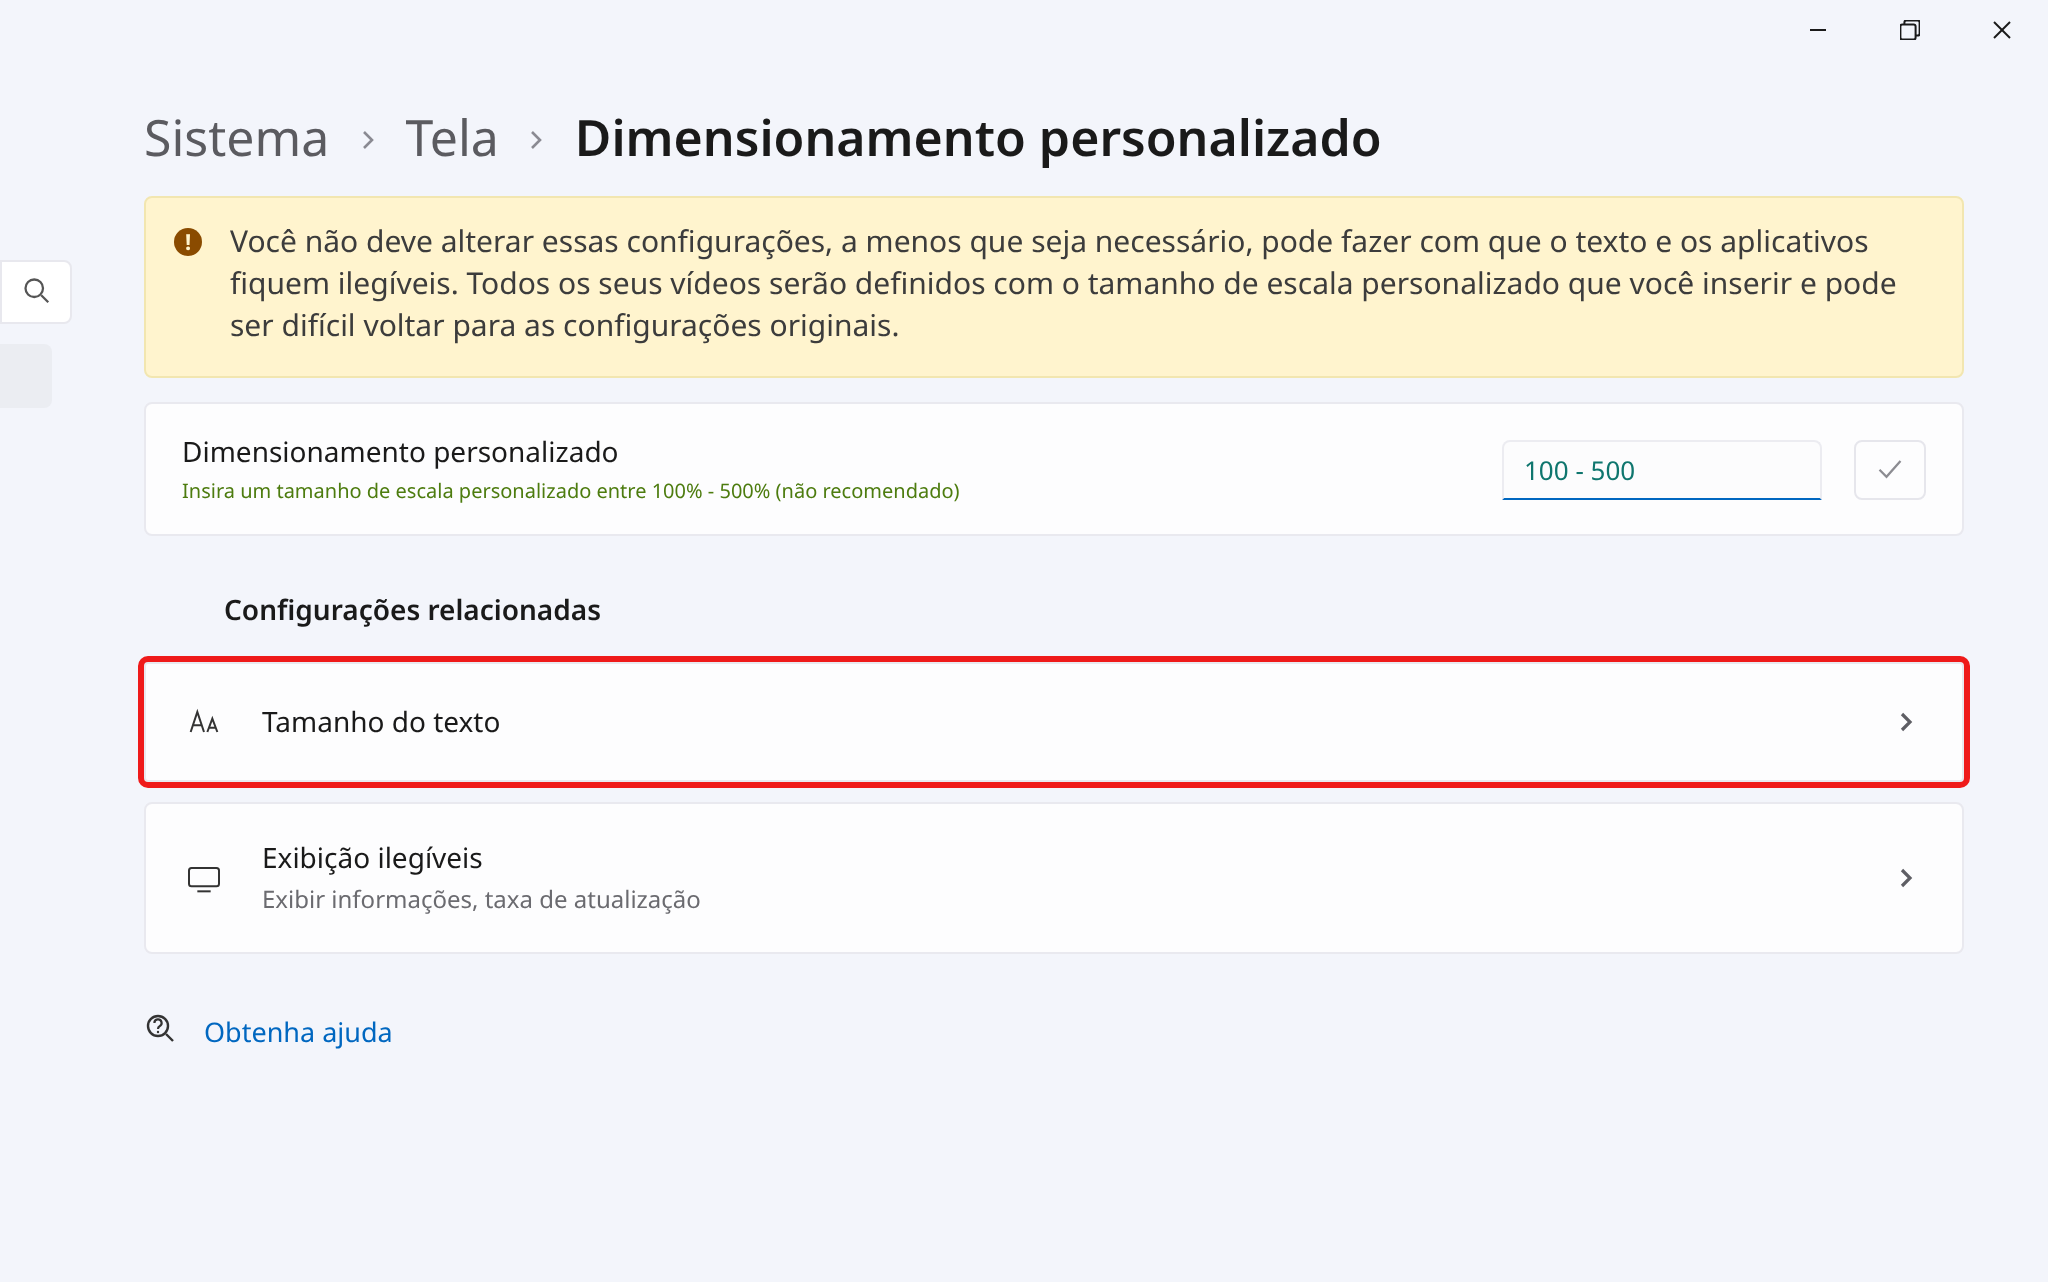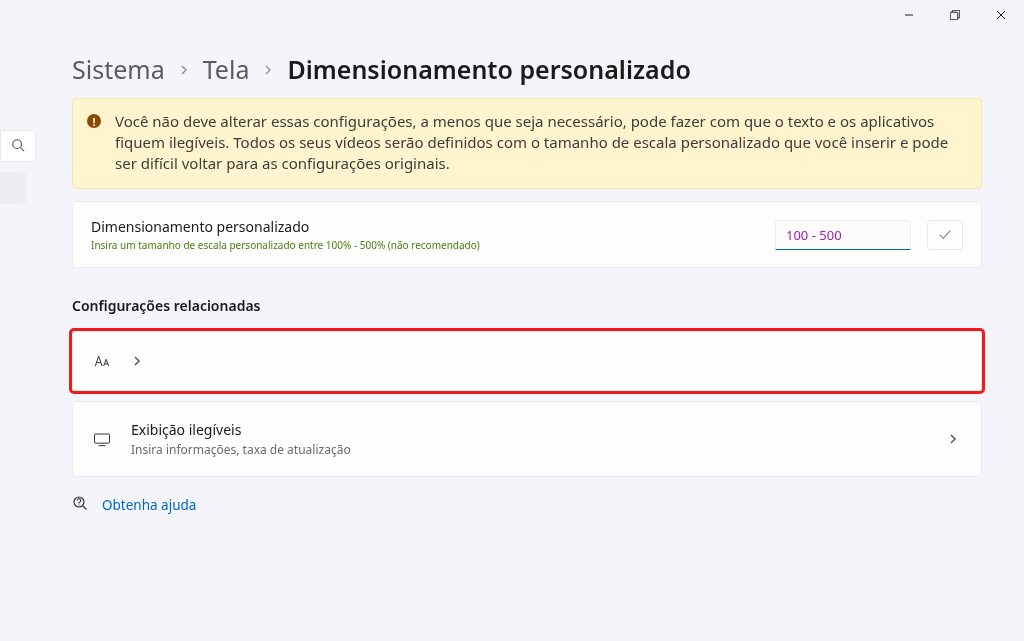--- a/index.html
+++ b/index.html
@@ -99,43 +99,43 @@
   .scale-left .title {
     font-size: 14px; color: #1a1a1a; margin-bottom:2px;
   }
   .scale-left .sub {
     font-size: 10px; color: #4d7c0f;
   }
   .scale-right {
     display: flex; align-items: center; gap: 16px;
   }
   .scale-input {
-    width: 136px; height: 30px;
+    width: 160px; height: 30px;
     border: none;
     border-bottom: 1.5px solid #0067c0;
     background: #fcfcfd;
-    font-size: 13px; color: #a21caf;
+    font-size: 13px; color: #0f766e;
     display: flex; align-items: center; padding: 0 10px;
     border-top: 1px solid #ececf1;
     border-left: 1px solid #ececf1;
     border-right: 1px solid #ececf1;
     border-radius: 4px 4px 0 0;
   }
   .commit-btn {
     width: 36px; height: 30px;
     border: 1px solid #e6e6ec;
     border-radius: 4px;
     display:flex; align-items:center; justify-content:center;
   }
   .commit-btn svg { width: 14px; height: 14px; stroke:#8c8c92; stroke-width:1.3; fill:none; }
 
   
   .section-header {
     font-size: 14px; font-weight: 600; color:#1a1a1a;
-    margin-top: 28px; margin-bottom: 16px;
+    margin-top: 28px; margin-bottom: 16px; margin-left: 40px;
   }
 
   
   .nav-card {
     padding: 18px 22px 18px 18px;
     display:flex; align-items:center; gap: 18px;
     position: relative;
   }
   .nav-card.highlighted {
     outline: 3px solid #ef1a1a;
@@ -148,21 +148,21 @@
   .nav-card .icon-slot svg { width: 20px; height: 20px; stroke:#333; stroke-width:1.2; fill:none; }
   .nav-card .labels { flex: 1; }
   .nav-card .lbl-title { font-size: 14px; color:#1a1a1a; }
   .nav-card .lbl-sub { font-size: 12px; color:#6b6b70; margin-top:2px; }
   .nav-card .chev { color:#5e5e64; }
   .nav-card .chev svg { width:12px; height:12px; stroke:#5e5e64; stroke-width:1.6; fill:none; }
 
   
   .help-row {
     display:flex; align-items:center; gap: 14px;
-    margin-top: 17px;
+    margin-top: 28px;
   }
   .help-row .hicon svg { width:16px; height:16px;}
   .help-link { font-size: 13.5px; color:#0067c0; }
 </style>
 </head>
 <body>
 
 <div class="window-controls">
   <div class="wc-btn">
     <svg viewBox="0 0 10 10">
@@ -237,37 +237,40 @@
 
   <div class="section-header">Configurações relacionadas</div>
 
   <div class="card nav-card highlighted">
     <div class="icon-slot">
       <svg viewBox="0 0 24 24">
           <path d="M4 18 L8 6 L12 18 M5.5 14 H10.5"></path>
           <path d="M14 18 L17 10 L20 18 M15 15.5 H19"></path>
         </svg>
     </div>
+    <div class="labels">
+      <div class="lbl-title">Tamanho do texto</div>
+    </div>
     <div class="chev">
       <svg viewBox="0 0 12 12">
           <polyline points="4,2 8,6 4,10"></polyline>
         </svg>
     </div>
   </div>
 
   <div class="card nav-card">
     <div class="icon-slot">
       <svg viewBox="0 0 24 24">
           <rect x="3" y="6" width="18" height="11" rx="1.5"></rect>
           <line x1="8" y1="20" x2="16" y2="20"></line>
         </svg>
     </div>
     <div class="labels">
       <div class="lbl-title">Exibição ilegíveis</div>
-      <div class="lbl-sub">Insira informações, taxa de atualização</div>
+      <div class="lbl-sub">Exibir informações, taxa de atualização</div>
     </div>
     <div class="chev">
       <svg viewBox="0 0 12 12">
           <polyline points="4,2 8,6 4,10"></polyline>
         </svg>
     </div>
   </div>
 
 
   <div class="help-row">

